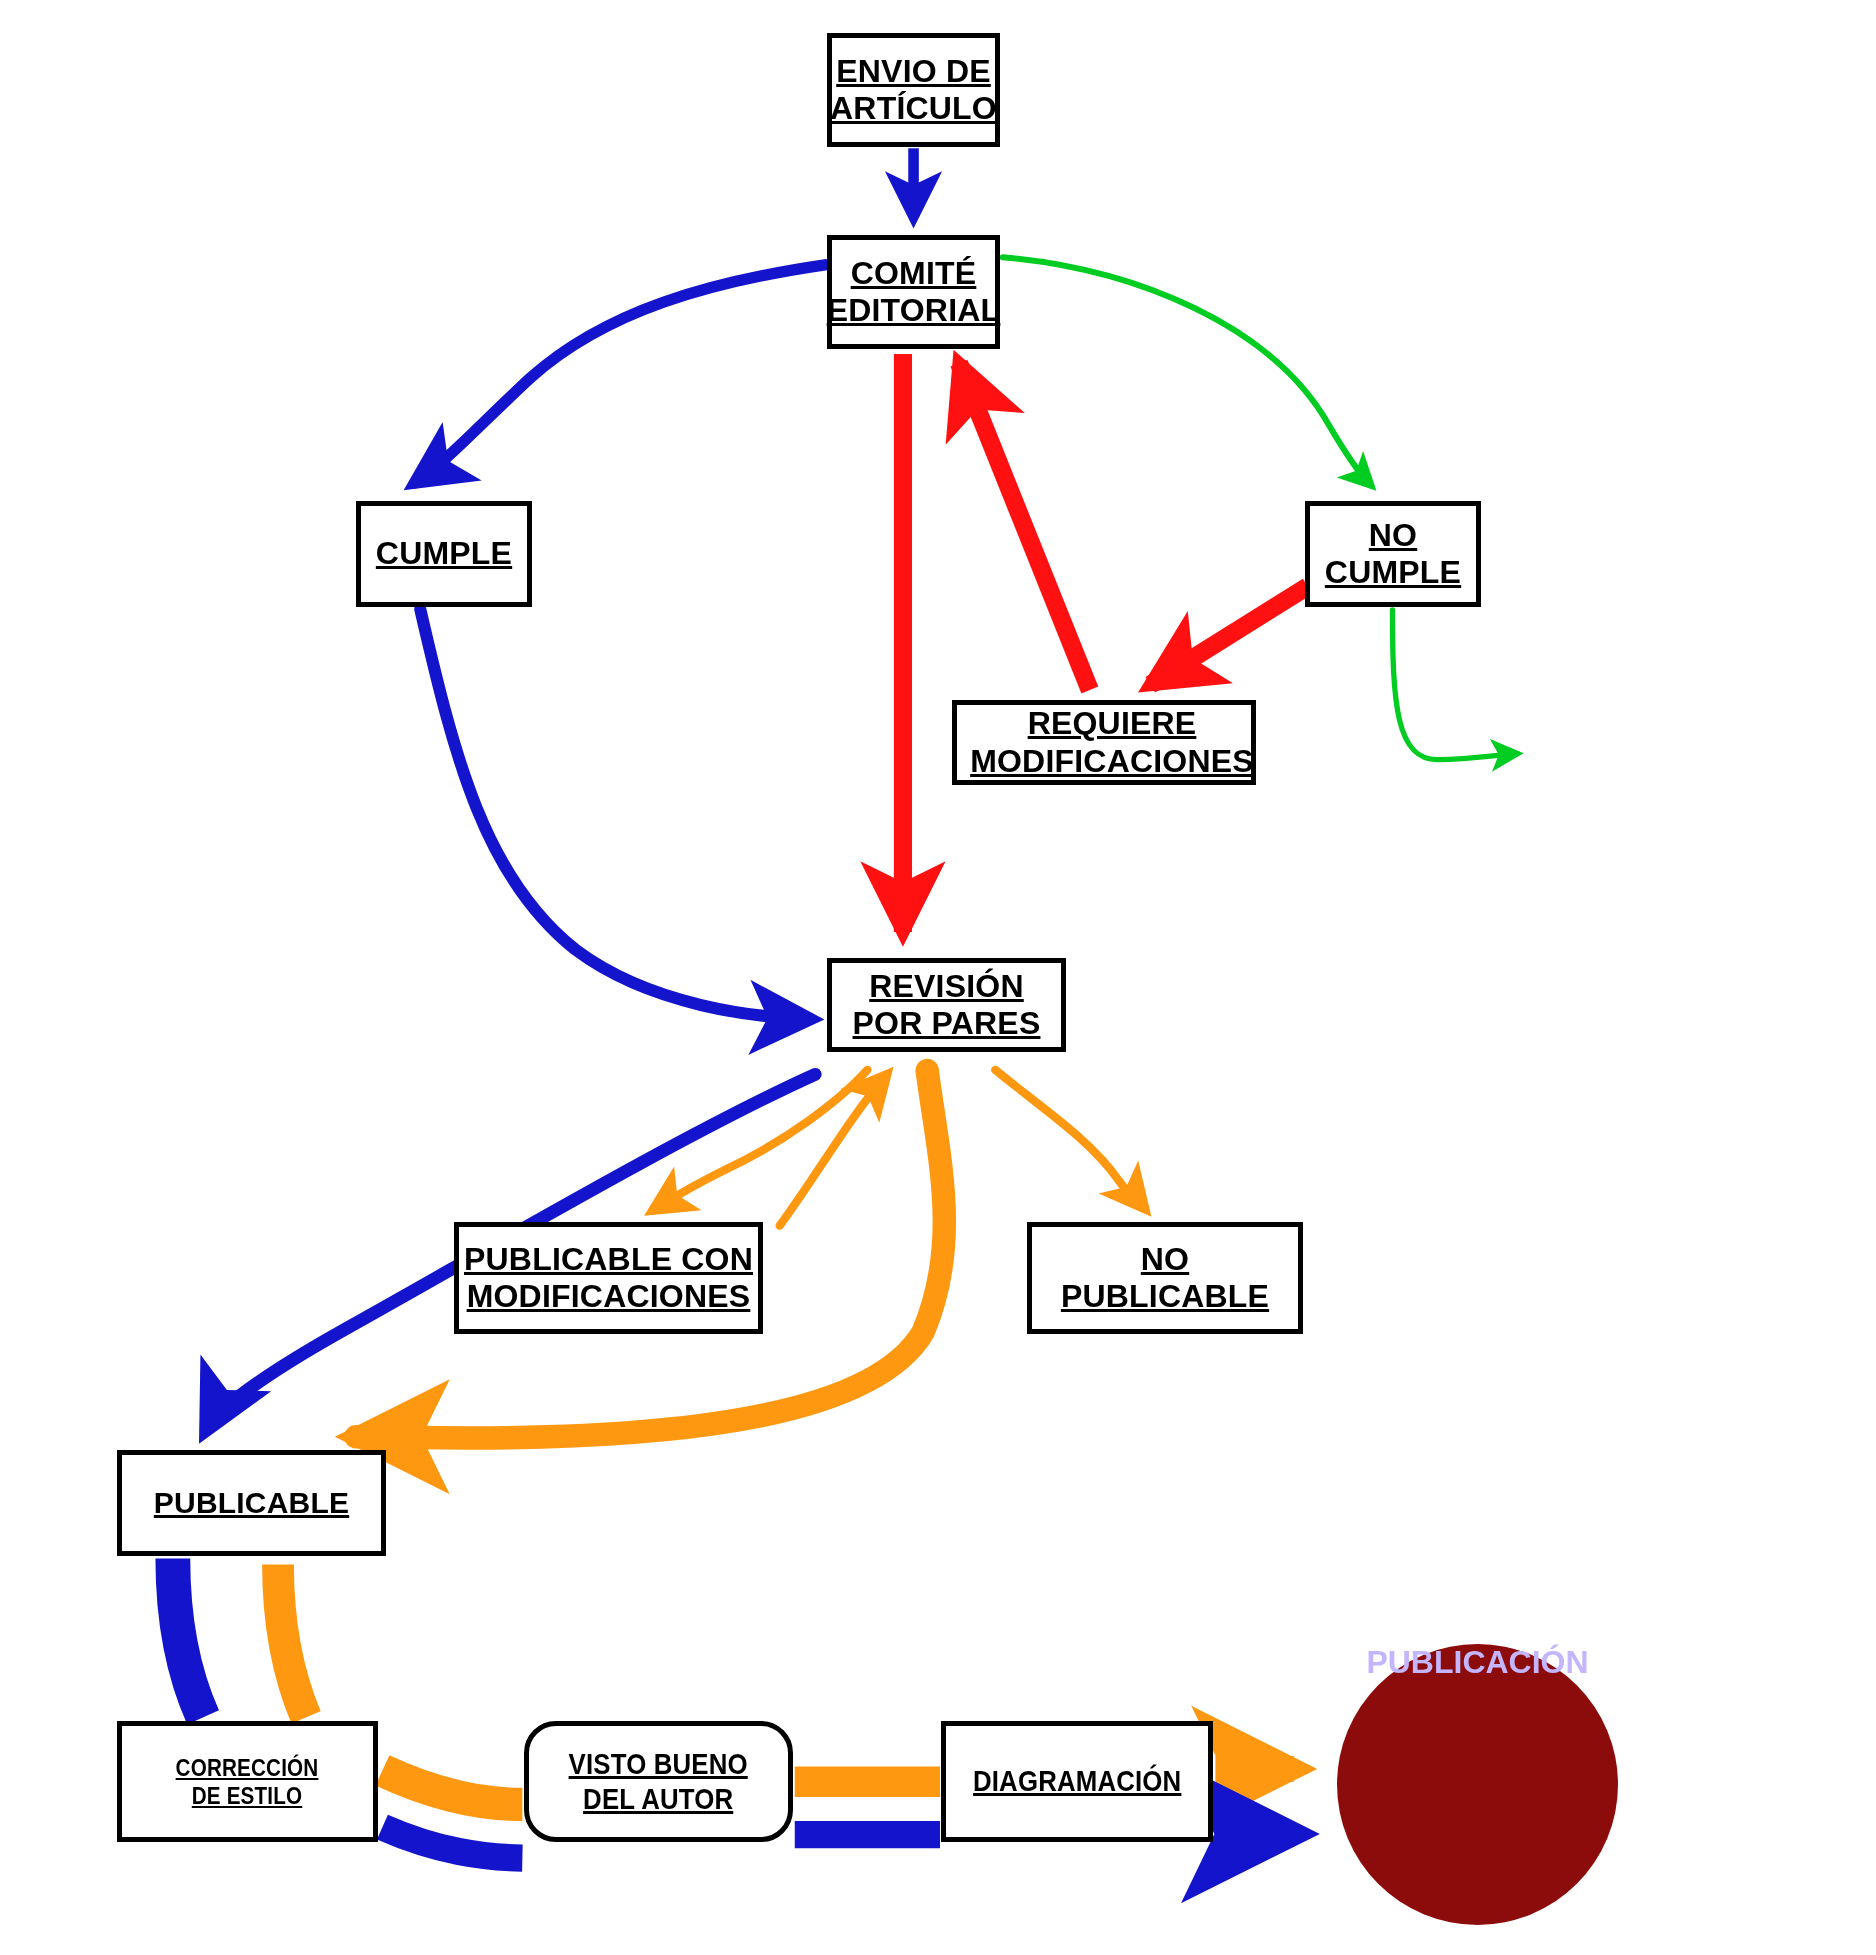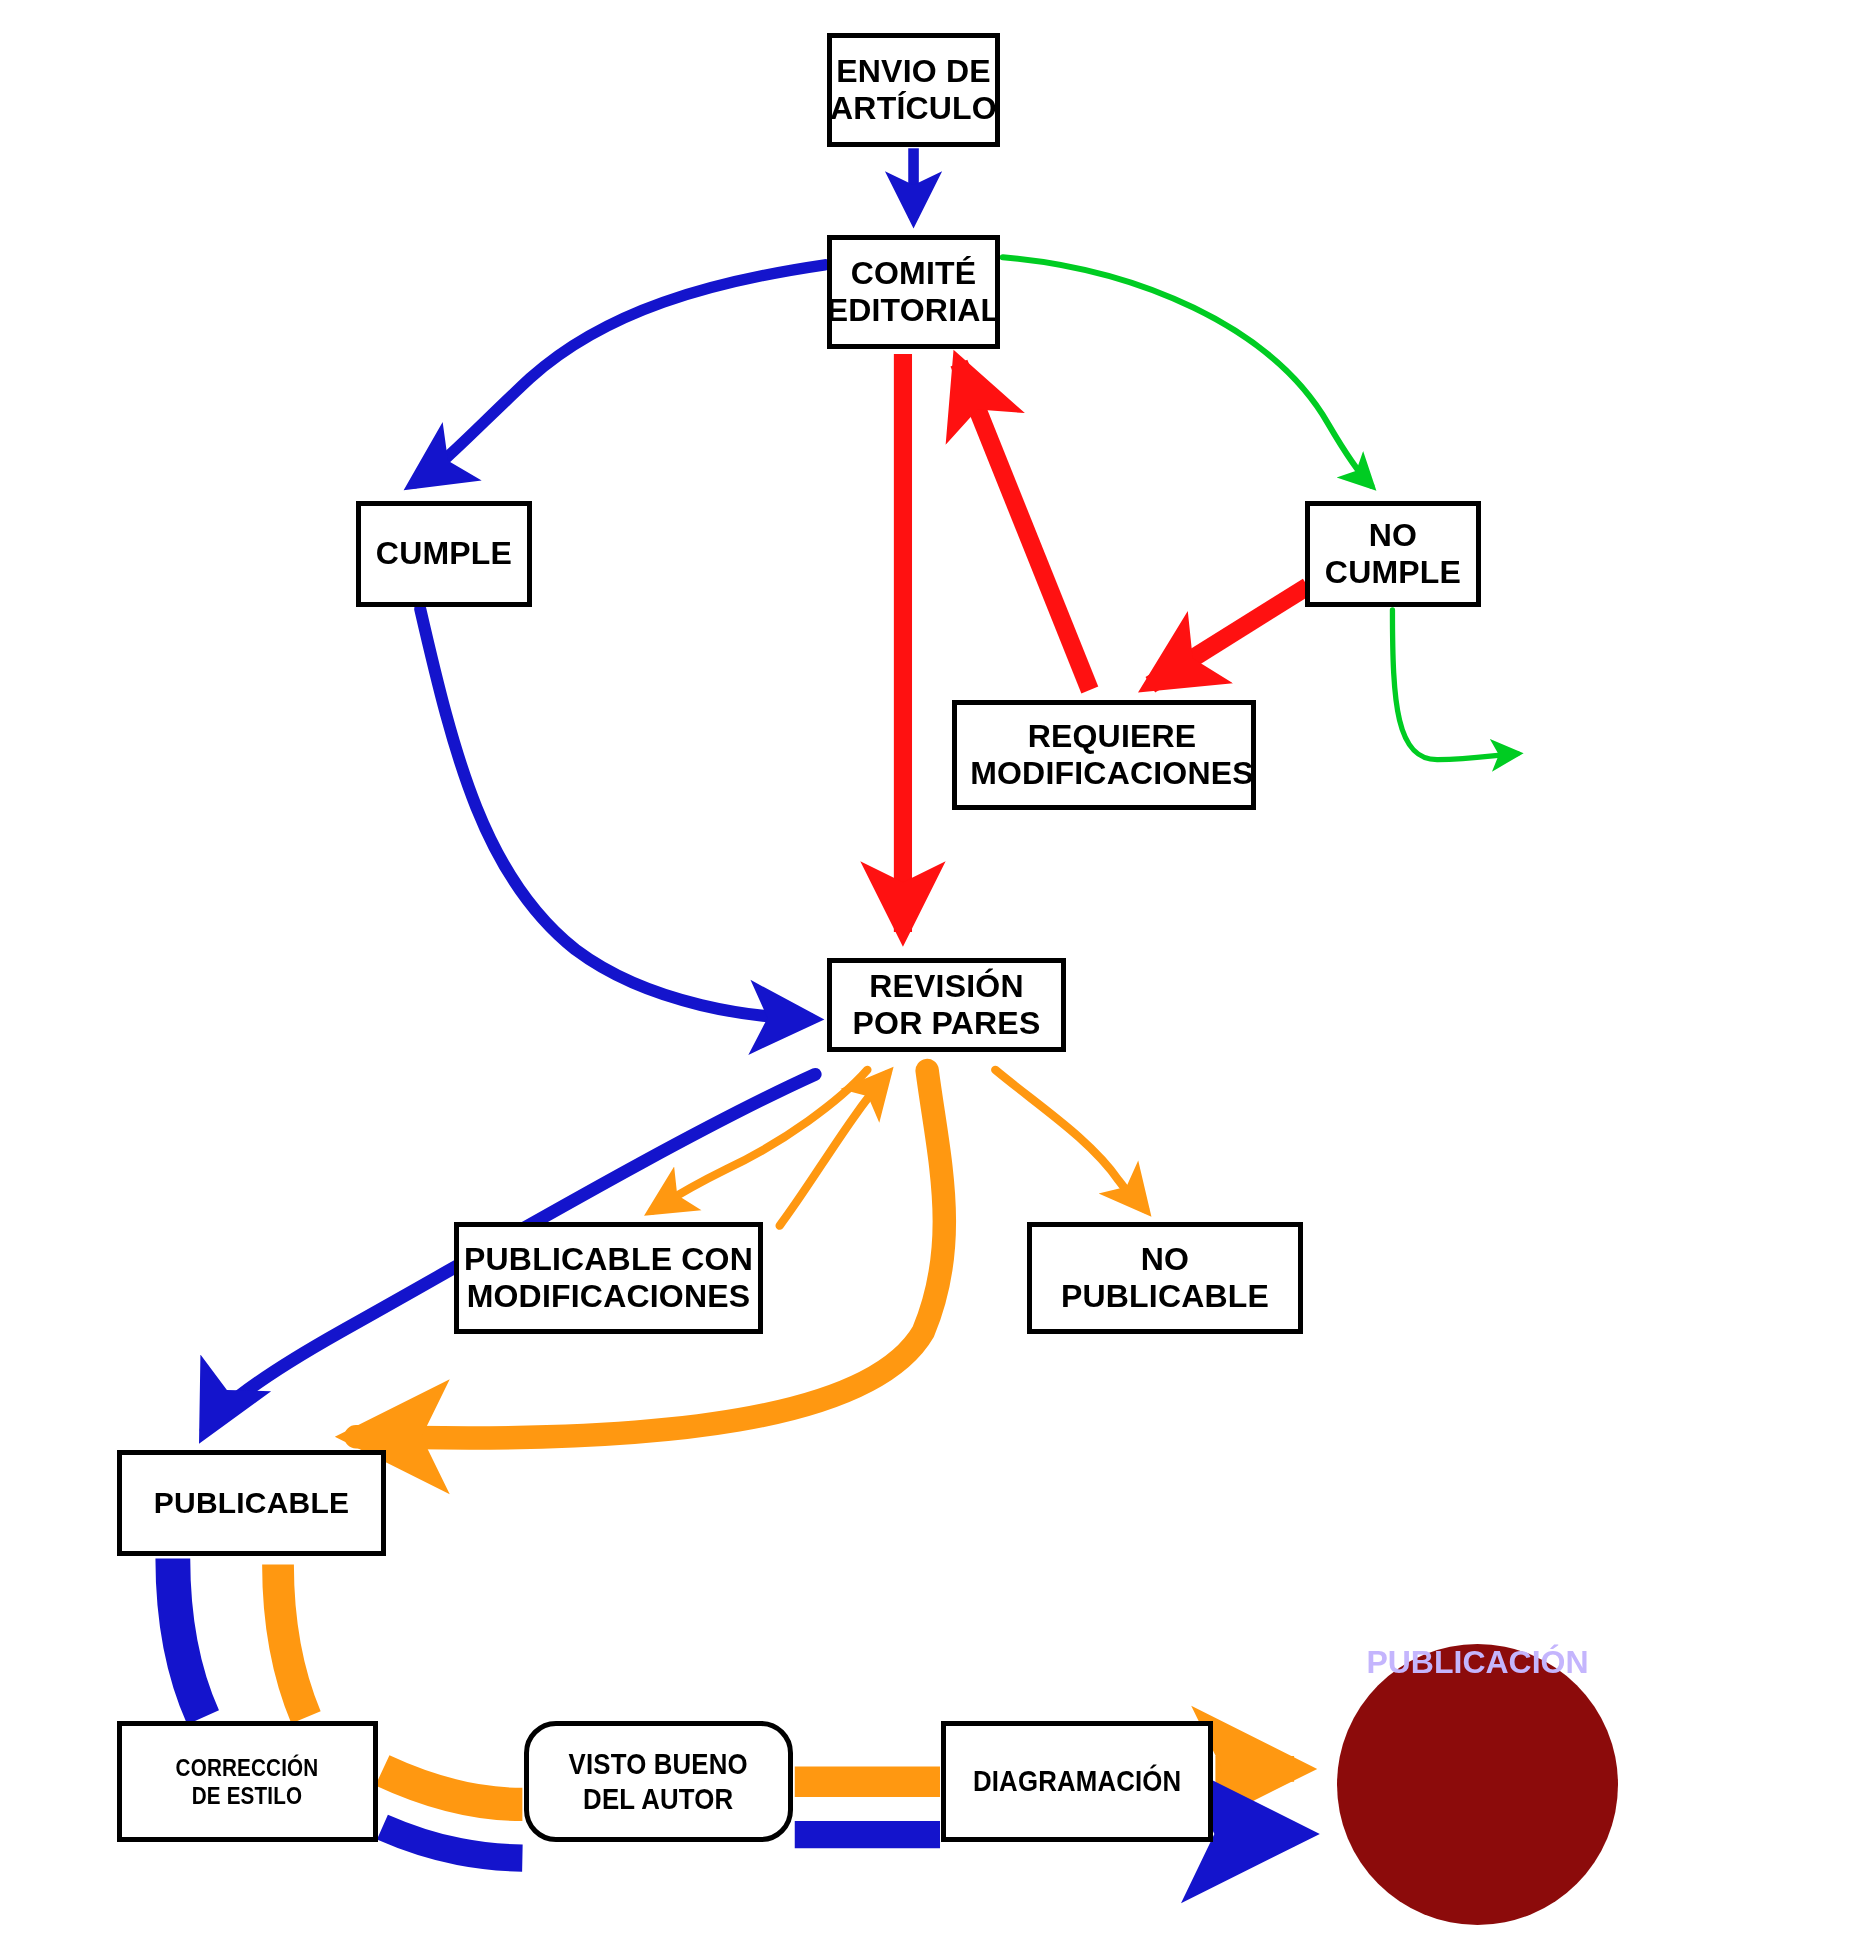--- a/index.html
+++ b/index.html
@@ -30,31 +30,32 @@
     background: #ffffff;
     border: 5.3px solid #000000;
     display: flex;
     align-items: center;
     justify-content: center;
     text-align: center;
     color: #000000;
     font-weight: bold;
     letter-spacing: 0.2px;
     z-index: 5;
+    text-decoration: underline;
   }
   .node .label {
     display: block;
     line-height: 1.16;
     white-space: pre-line;
   }
   .n-envio        { left: 827px; top: 33px;   width: 173px; height: 114px; font-size: 32px; }
   .n-comite       { left: 827px; top: 235px;  width: 173px; height: 114px; font-size: 32px; }
   .n-cumple       { left: 356px;  top: 501px;  width: 176px; height: 106px; font-size: 32px; }
   .n-nocumple     { left: 1305px; top: 501px;  width: 176px; height: 106px; font-size: 32px; }
-  .n-requiere     { left: 952px; top: 700px;  width: 304px; height: 110px; font-size: 32px; padding-left: 16px; }
+  .n-requiere     { left: 952px; top: 700px;  width: 304px; height: 85px; font-size: 32px; padding-left: 16px; }
   .n-rechazado    { left: 1538px; top: 700px;  width: 219px; height: 106px; font-size: 32px; }
   .n-revision     { left: 827px; top: 958px; width: 239px; height: 94px; font-size: 32px; }
   .n-pubmod       { left: 454px;  top: 1222px; width: 309px; height: 112px; font-size: 32px; }
   .n-nopublicable { left: 1027px; top: 1222px; width: 276px; height: 112px; font-size: 32px; }
   .n-publicable   { left: 117px;  top: 1450px; width: 269px; height: 106px; font-size: 30px; }
 
   .n-correccion   { left: 117px;  top: 1721px; width: 261px; height: 121px; font-size: 24px;
                     font-family: "Liberation Sans Narrow", "Liberation Sans", sans-serif; }
   .n-visto        { left: 524px;  top: 1721px; width: 269px; height: 121px; font-size: 30px;
                     font-family: "Liberation Sans Narrow", "Liberation Sans", sans-serif; border-radius: 32px; }

